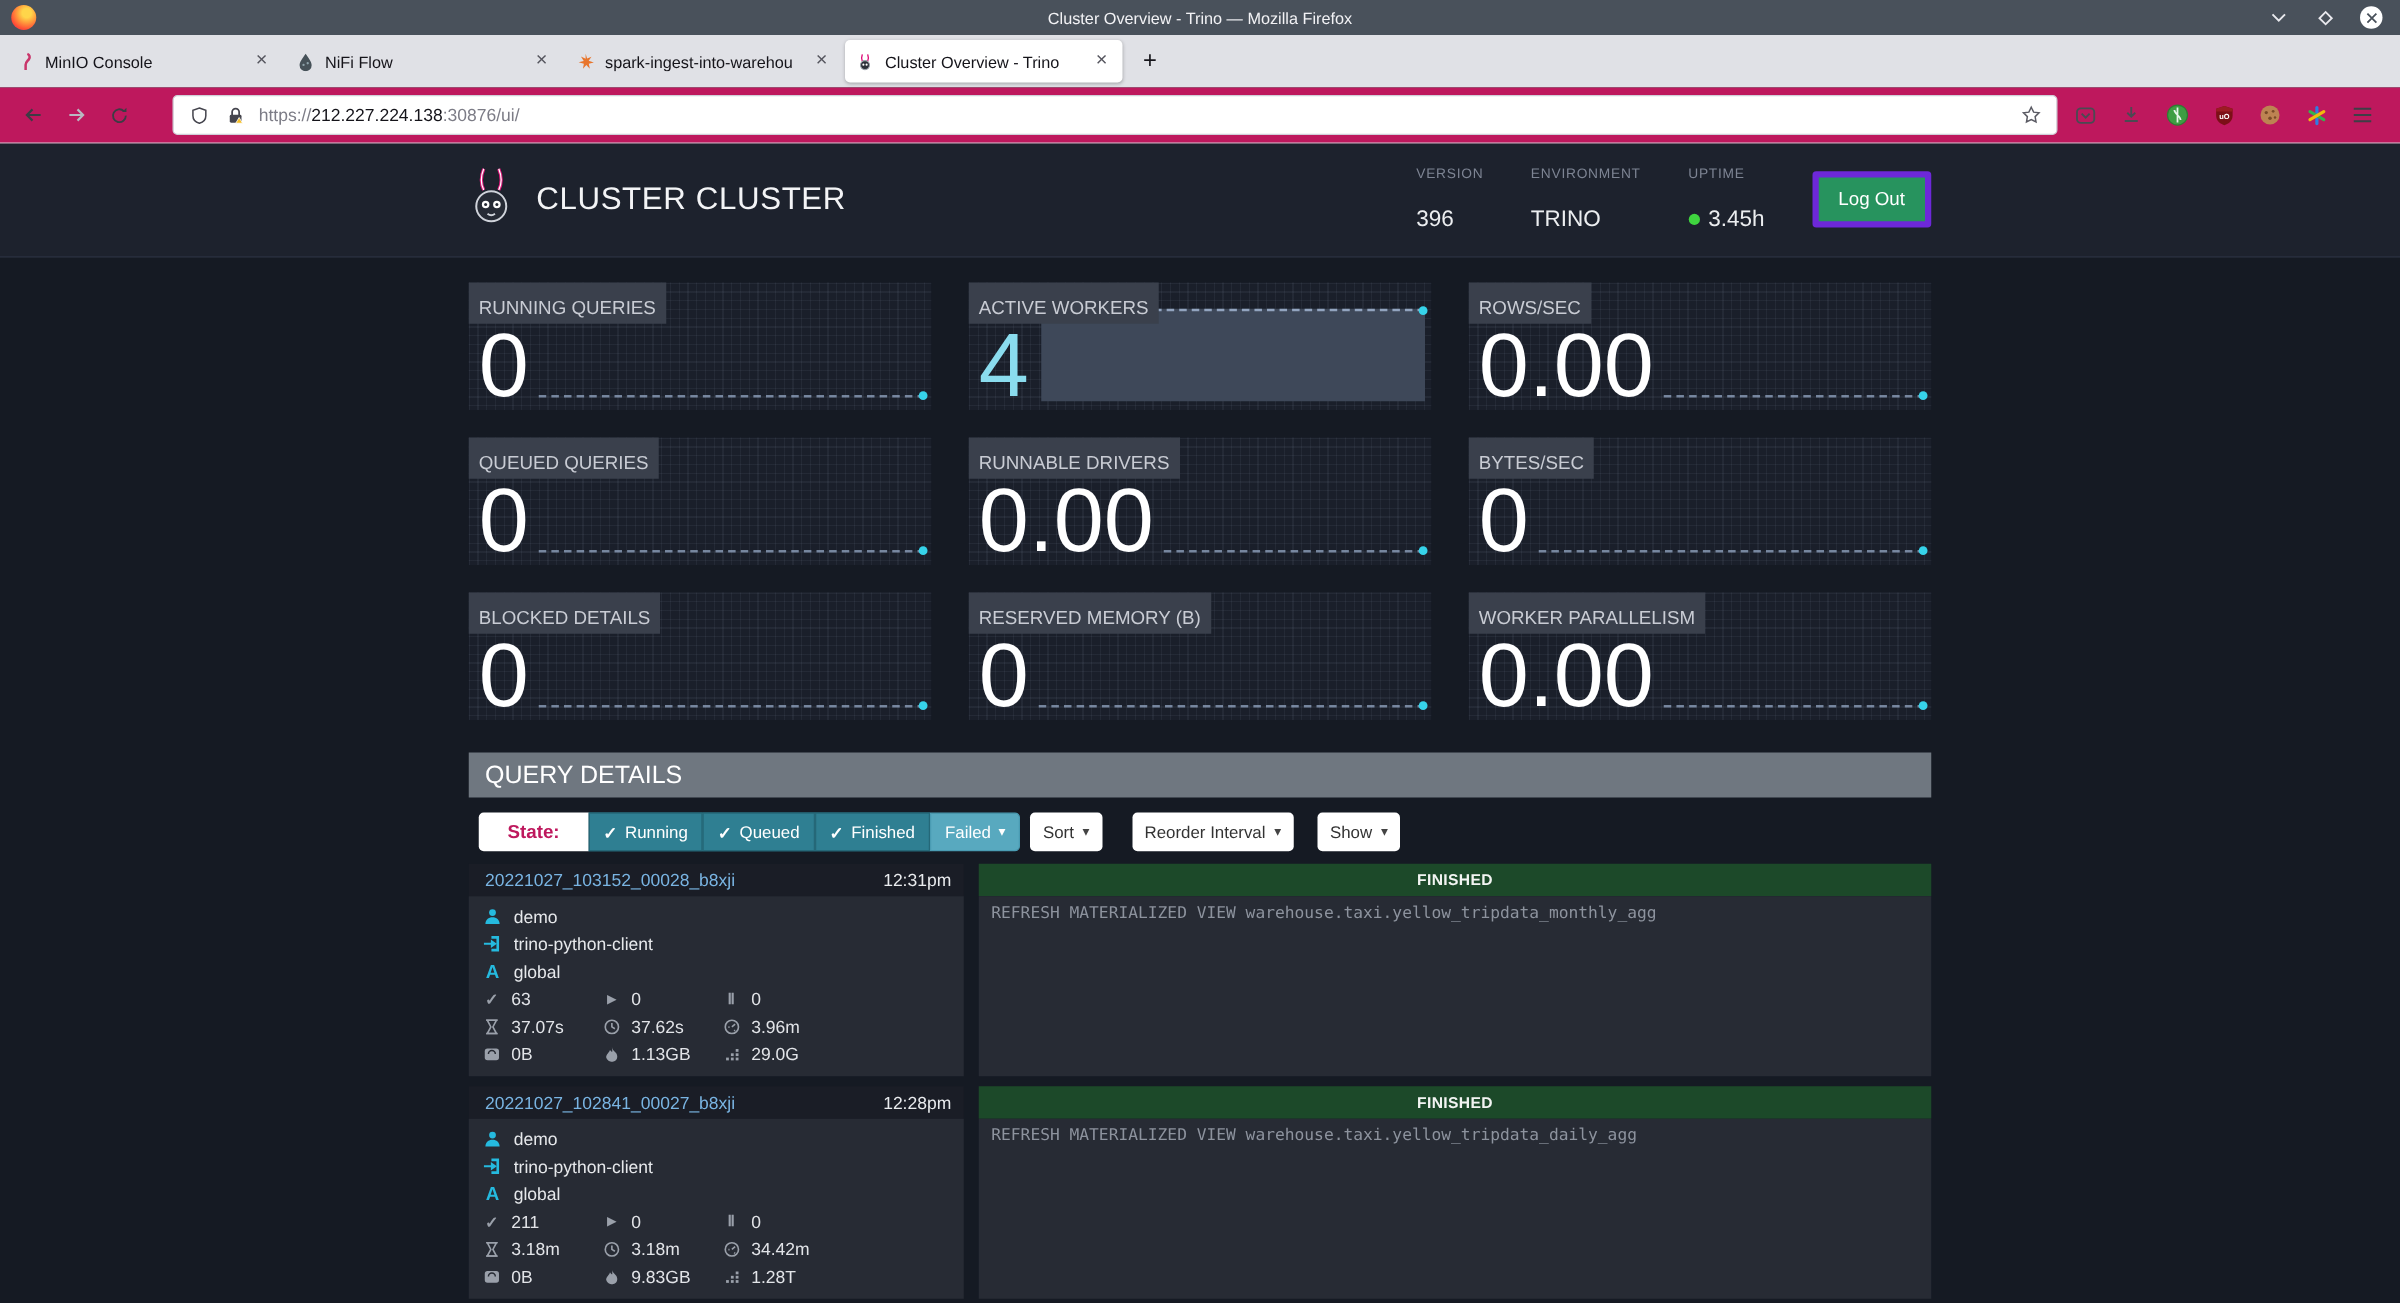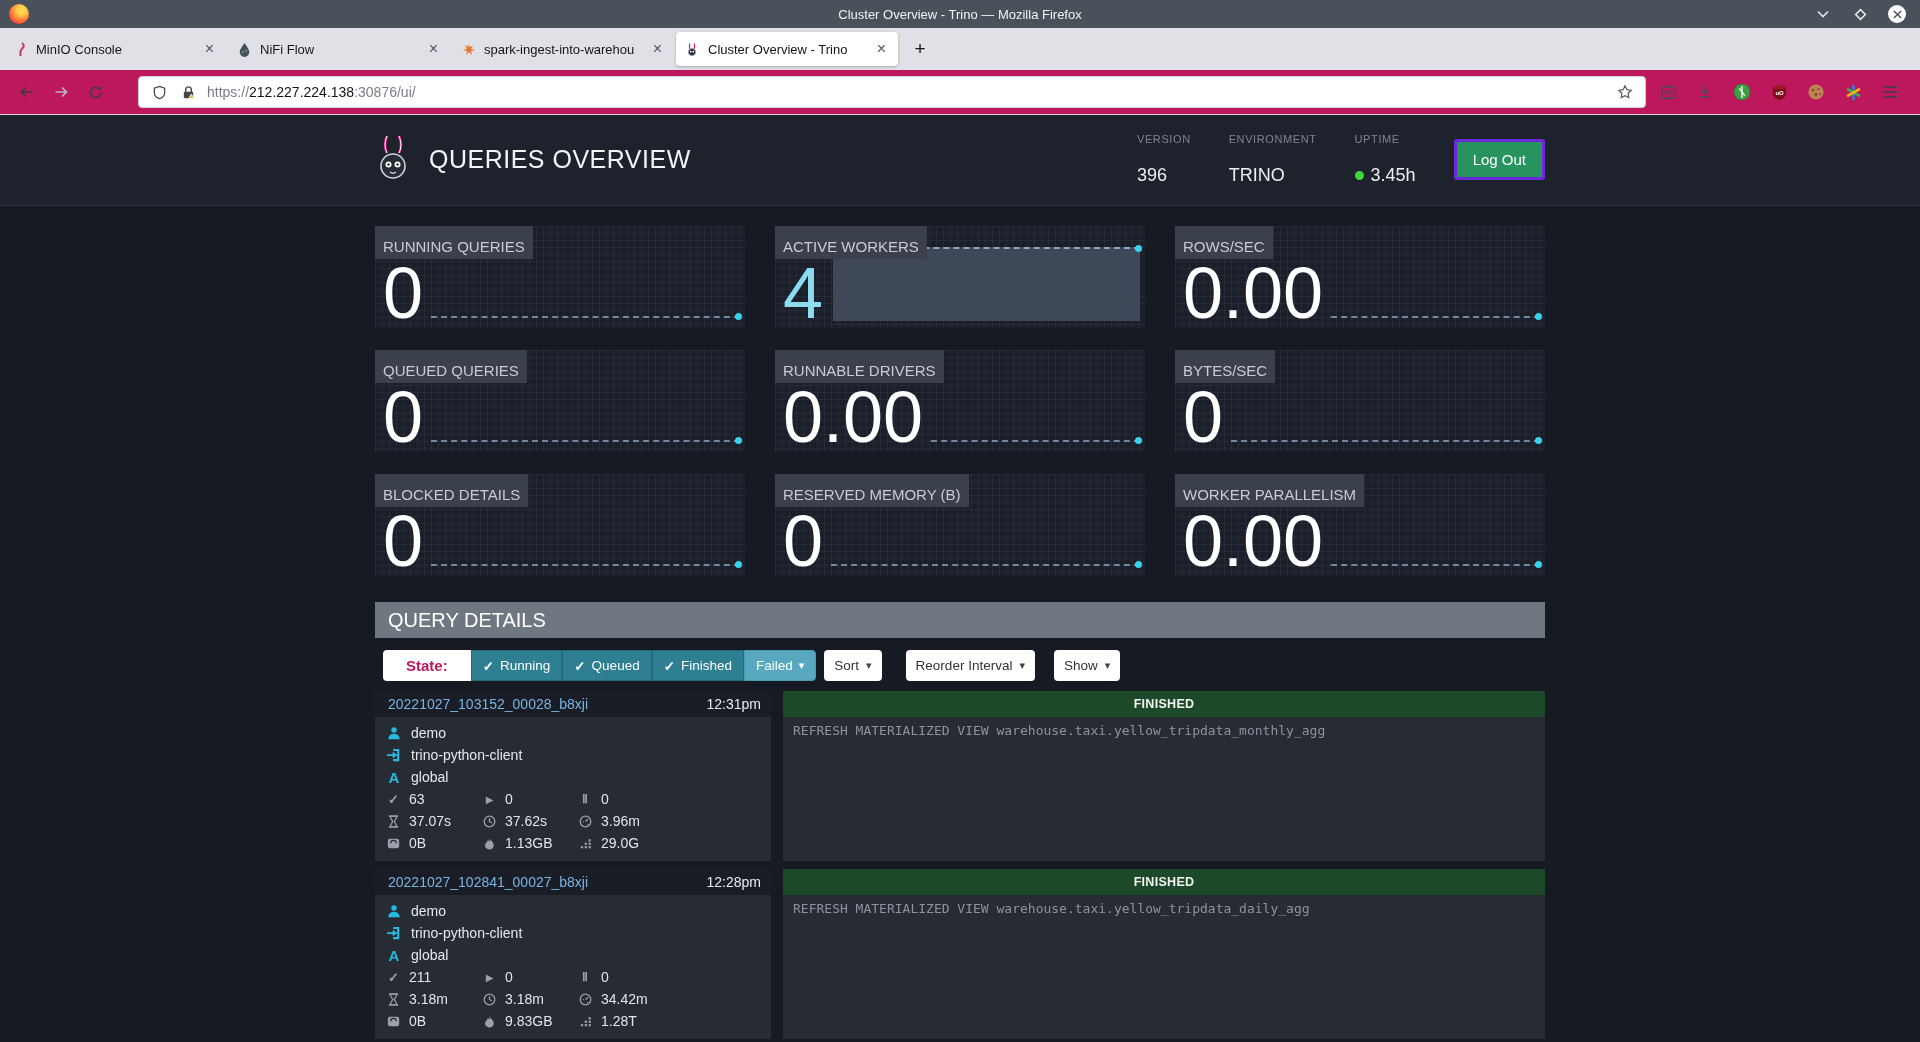--- a/index.html
+++ b/index.html
@@ -34,21 +34,21 @@
   
   .page{height:927px;background:#151a23;color:#e8eaed}
   .container{width:1170px;margin:0 auto}
   .page-hd-band{background:#1d222d;border-bottom:1px solid #2a3140;padding:18px 0 19px}
   .hd-flex{display:flex;align-items:center}
   .app-title{font-size:25px;font-weight:400;letter-spacing:.5px;color:#f3f4f6;margin-left:18px}
   .hd-right{margin-left:auto;display:flex;align-items:center;gap:38px}
   .mini .lbl{font-size:11px;color:#7d8493;letter-spacing:.6px}
   .mini .val{font-size:18px;color:#eceef0;margin-top:20px;display:flex;align-items:center;gap:7px}
   .updot{width:9px;height:9px;border-radius:50%;background:#3fd53f;display:inline-block}
-  .logout-btn{background:#27935e;color:#fff;border:3px solid #6d28d9;border-radius:3px;font-size:15px;padding:9px 16px;font-family:inherit}
+  .logout-btn{background:#27935e;color:#fff;border:5px solid #6d28d9;border-radius:3px;font-size:15px;padding:9px 16px;font-family:inherit}
 
   .stats-grid{display:grid;grid-template-columns:repeat(3,370px);gap:22px 30px;margin-top:20px}
   .stat-box{height:102px;position:relative;background-color:#1a1f2a;
     background-image:repeating-linear-gradient(to right,rgba(165,180,205,.07) 0 1px,transparent 1px 7px),
                      repeating-linear-gradient(to bottom,rgba(165,180,205,.07) 0 1px,transparent 1px 7px)}
   .chip{position:absolute;top:0;left:0;background:#3a404c;color:#c9ccd4;font-size:15px;padding:12px 8px 4px;z-index:2}
   .chart{position:absolute;left:8px;right:5px;bottom:7px;display:flex;align-items:flex-end}
   .stat-value{font-size:72px;line-height:56px;font-weight:400;color:#fff}
   .baseline{flex:1;margin:0 0 3px 8px;border-bottom:2px dashed rgba(155,175,205,.7);position:relative;height:0}
   .dot{position:absolute;right:-2px;bottom:-4px;width:7px;height:7px;border-radius:50%;background:#36d3ea}
@@ -263,21 +263,21 @@
             <path d="M24 2c2.5 6 2.5 12 0 17" stroke="#e2187d" stroke-width="2.6" fill="none"></path>
             <path d="M24 2c2.5 6 2.5 12 0 17" stroke="#fff" stroke-width="1" fill="none"></path>
             <circle cx="18" cy="32" r="12" fill="#262b35" stroke="#cfd3da" stroke-width="1.6"></circle>
             <circle cx="13.5" cy="30.5" r="3" fill="#fff"></circle>
             <circle cx="22.5" cy="30.5" r="3" fill="#fff"></circle>
             <circle cx="13.5" cy="30.5" r="1.2" fill="#262b35"></circle>
             <circle cx="22.5" cy="30.5" r="1.2" fill="#262b35"></circle>
             <path d="M15 38c2 1.6 4 1.6 6 0" stroke="#cfd3da" stroke-width="1.4" fill="none"></path>
           </svg>
       </span>
-      <span class="app-title">QUERIES OVERVIEW</span>
+      <span class="app-title">CLUSTER CLUSTER</span>
       <div class="hd-right">
         <div class="mini">
           <div class="lbl">VERSION</div>
           <div class="val">396</div>
         </div>
         <div class="mini">
           <div class="lbl">ENVIRONMENT</div>
           <div class="val">TRINO</div>
         </div>
         <div class="mini">

